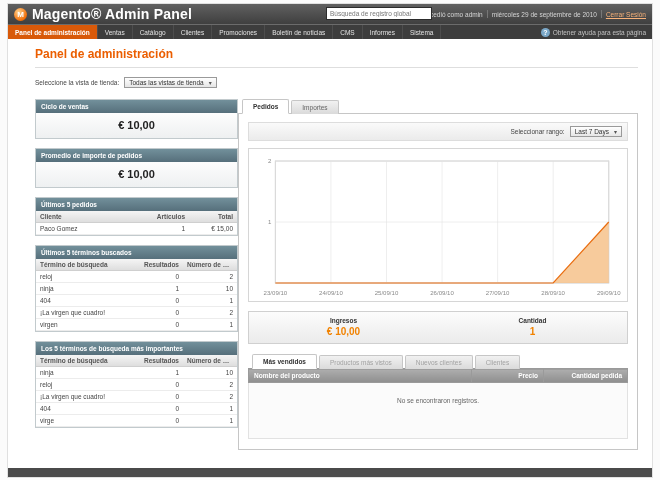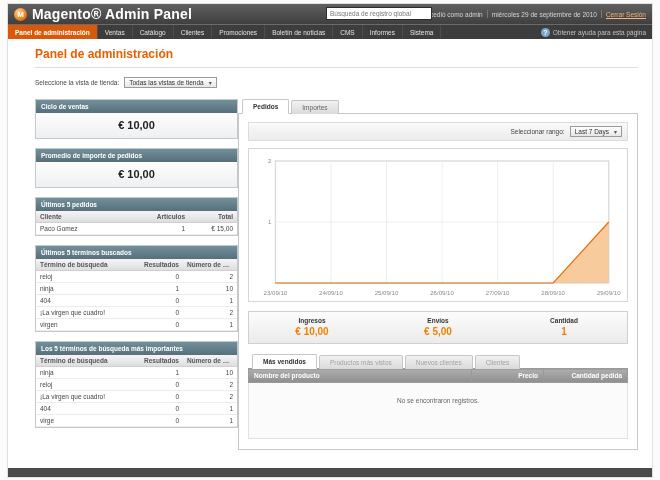--- a/index.html
+++ b/index.html
@@ -273,24 +273,20 @@
                   <polyline points="24,132 78.66666666666666,132 133.33333333333331,132 188,132 242.66666666666666,132 297.3333333333333,132 352,71" fill="none" stroke="#e96d10" stroke-width="1.2"></polyline>
                 </svg>
             </div>
 
             <div class="stats-row">
               <div class="stat">
                 <div class="stat-label">Ingresos</div>
                 <div class="stat-value">€ 10,00</div>
               </div>
               <div class="stat">
-                <div class="stat-label">Envíos</div>
-                <div class="stat-value">€ 5,00</div>
-              </div>
-              <div class="stat">
                 <div class="stat-label">Cantidad</div>
                 <div class="stat-value">1</div>
               </div>
             </div>
 
             <div class="tabs-row">
               <span class="tab active">Más vendidos</span>
               <span class="tab disabled">Productos más vistos</span>
               <span class="tab disabled">Nuevos clientes</span>
               <span class="tab disabled">Clientes</span>

